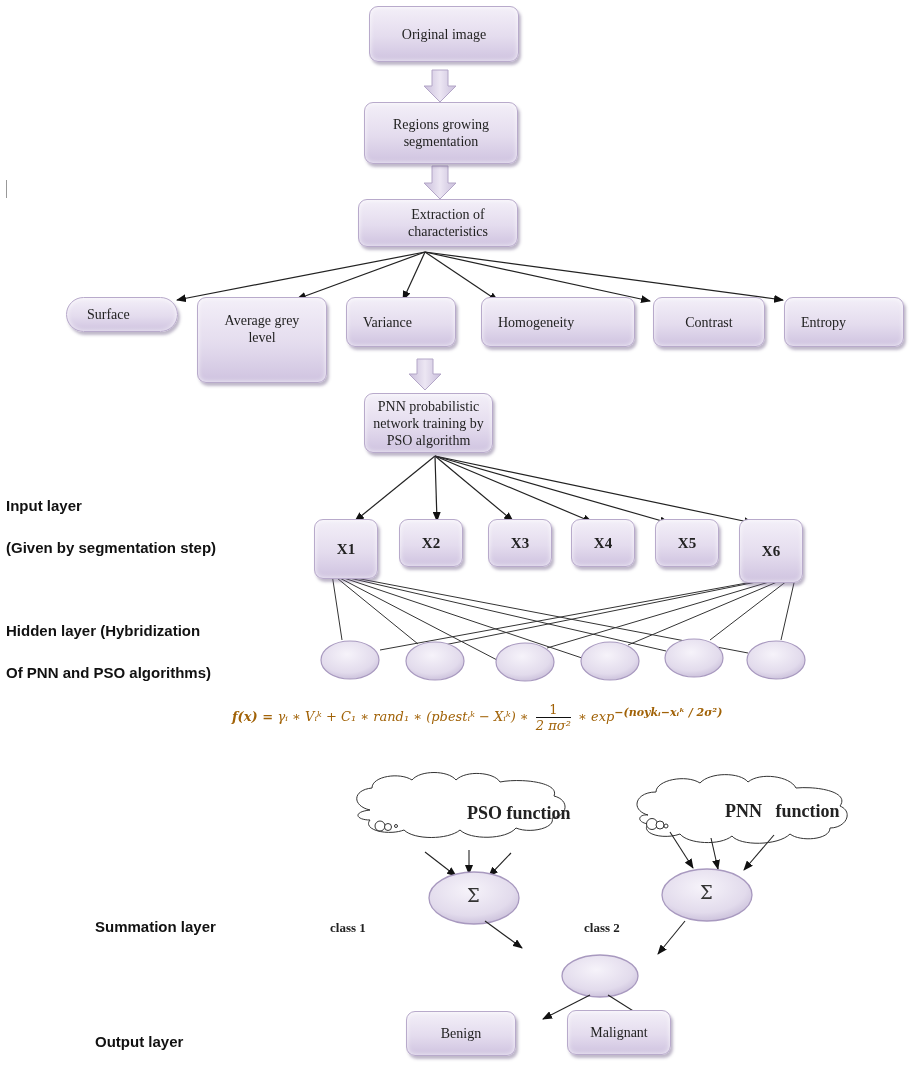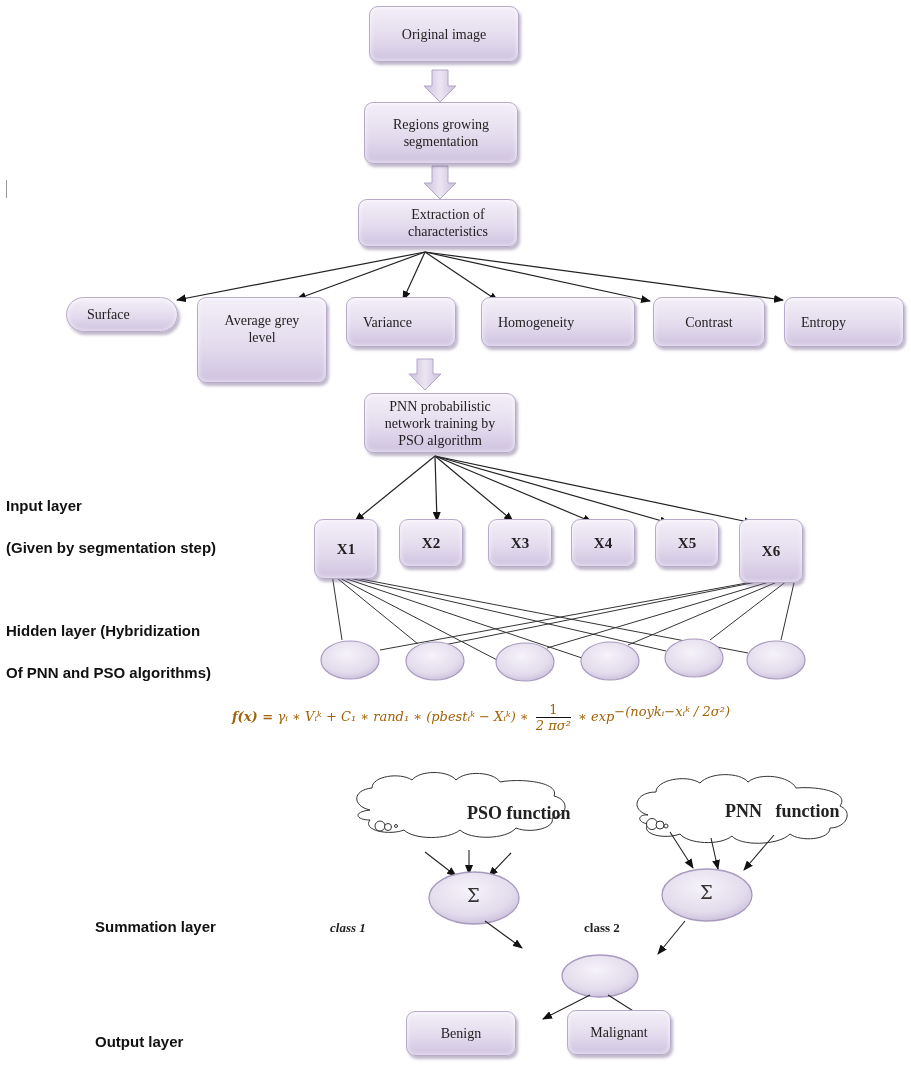--- a/index.html
+++ b/index.html
@@ -17,21 +17,21 @@
   .box.bold { font-weight:bold; font-size:15px; }
   .label-side { position:absolute; font-family:"Liberation Sans", sans-serif; font-weight:bold; font-size:15px; color:#111; white-space:nowrap; }
   .cls-label { position:absolute; font-family:"Liberation Serif", serif; font-weight:bold; font-size:13px; color:#222; }
   .cloud-label { position:absolute; font-family:"Liberation Serif", serif; font-weight:bold; font-size:18px; color:#222; white-space:pre;margin-left:45px; }
   .sigma { position:absolute; font-family:"DejaVu Serif", serif; font-size:18px; color:#333; }
   .formula { position:absolute; left:232px; top:702px; font-family:"DejaVu Serif", serif; font-style:italic; font-size:13px; color:#a16207; white-space:nowrap; }
   .formula b { font-style:italic; }
   .frac { display:inline-block; vertical-align:middle; text-align:center; font-style:normal; margin:0 3px; }
   .frac .num { display:block; border-bottom:1px solid #111; padding:0 2px; }
   .frac .den { display:block; font-style:italic; }
-  .exp { font-size:13px; vertical-align:super; }
+  .exp { font-size:11px; vertical-align:super;font-weight:bold; }
   .sideline { position:absolute; left:6px; top:180px; width:1px; height:18px; background:#999; }
 </style>
 </head>
 <body>
 
 <svg id="canvas" width="911" height="1065">
   <defs>
     <marker id="ah" markerWidth="10" markerHeight="8" refX="9" refY="4" orient="auto" markerUnits="userSpaceOnUse">
       <path d="M0,0 L10,4 L0,8 z" fill="#111"></path>
     </marker>
@@ -161,21 +161,21 @@
 <div class="box left" style="left:481px;top:297px;width:154px;height:50px;padding-left:16px;">
     <span>Homogeneity</span>
   </div>
 <div class="box" style="left:653px;top:297px;width:112px;height:50px;">
     <span>Contrast</span>
   </div>
 <div class="box left" style="left:784px;top:297px;width:120px;height:50px;padding-left:16px;">
     <span>Entropy</span>
   </div>
 
-<div class="box" style="left:364px;top:393px;width:152px;height:60px;padding:0 8px;">
+<div class="box" style="left:364px;top:393px;width:129px;height:60px;padding:0 8px;">
     <span>PNN probabilistic network training by PSO algorithm</span>
   </div>
 
 <div class="label-side" style="left:6px;top:497px;">Input layer</div>
 <div class="label-side" style="left:6px;top:539px;">(Given by segmentation step)</div>
 <div class="label-side" style="left:6px;top:622px;">Hidden layer (Hybridization</div>
 <div class="label-side" style="left:6px;top:664px;">Of PNN and PSO algorithms)</div>
 <div class="label-side" style="left:95px;top:918px;">Summation layer</div>
 <div class="label-side" style="left:95px;top:1003px;margin-top:30px;">Output layer</div>
 
@@ -201,21 +201,21 @@
 <div class="formula">
   <b>f(x) = </b><span>γᵢ ∗ Vᵢᵏ + C₁ ∗ rand₁ ∗ (pbestᵢᵏ − Xᵢᵏ) ∗ </span><span class="frac"><span class="num">1</span><span class="den">2 πσ²</span></span><span> ∗ exp</span><span class="exp">−(noykᵢ−xᵢᵏ / 2σ²)</span>
 </div>
 
 <div class="cloud-label" style="left:422px;top:803px;">PSO function</div>
 <div class="cloud-label" style="left:680px;top:801px;">PNN   function</div>
 
 <div class="sigma" style="left:467px;top:885px;">Σ</div>
 <div class="sigma" style="left:700px;top:882px;">Σ</div>
 
-<div class="cls-label" style="left:330px;top:920px;font-style:italic;">class 1</div>
+<div class="cls-label" style="left:330px;top:920px;">class 1</div>
 <div class="cls-label" style="left:584px;top:920px;">class 2</div>
 
 <div class="box" style="left:386px;top:1011px;width:110px;height:45px;margin-left:20px;">
     <span>Benign</span>
   </div>
 <div class="box" style="left:567px;top:1010px;width:104px;height:45px;">
     <span>Malignant</span>
   </div>
 
 </body></html>

